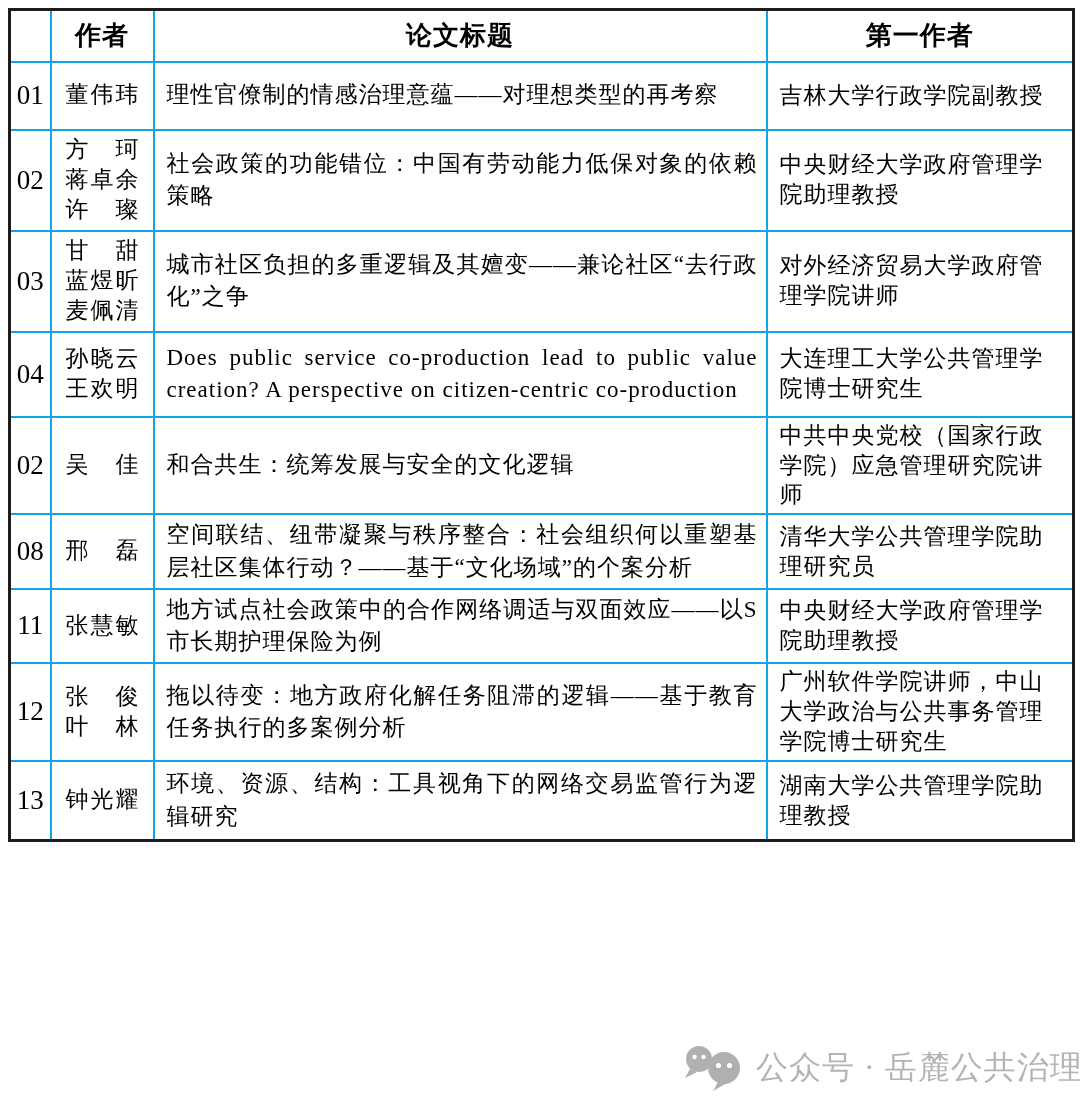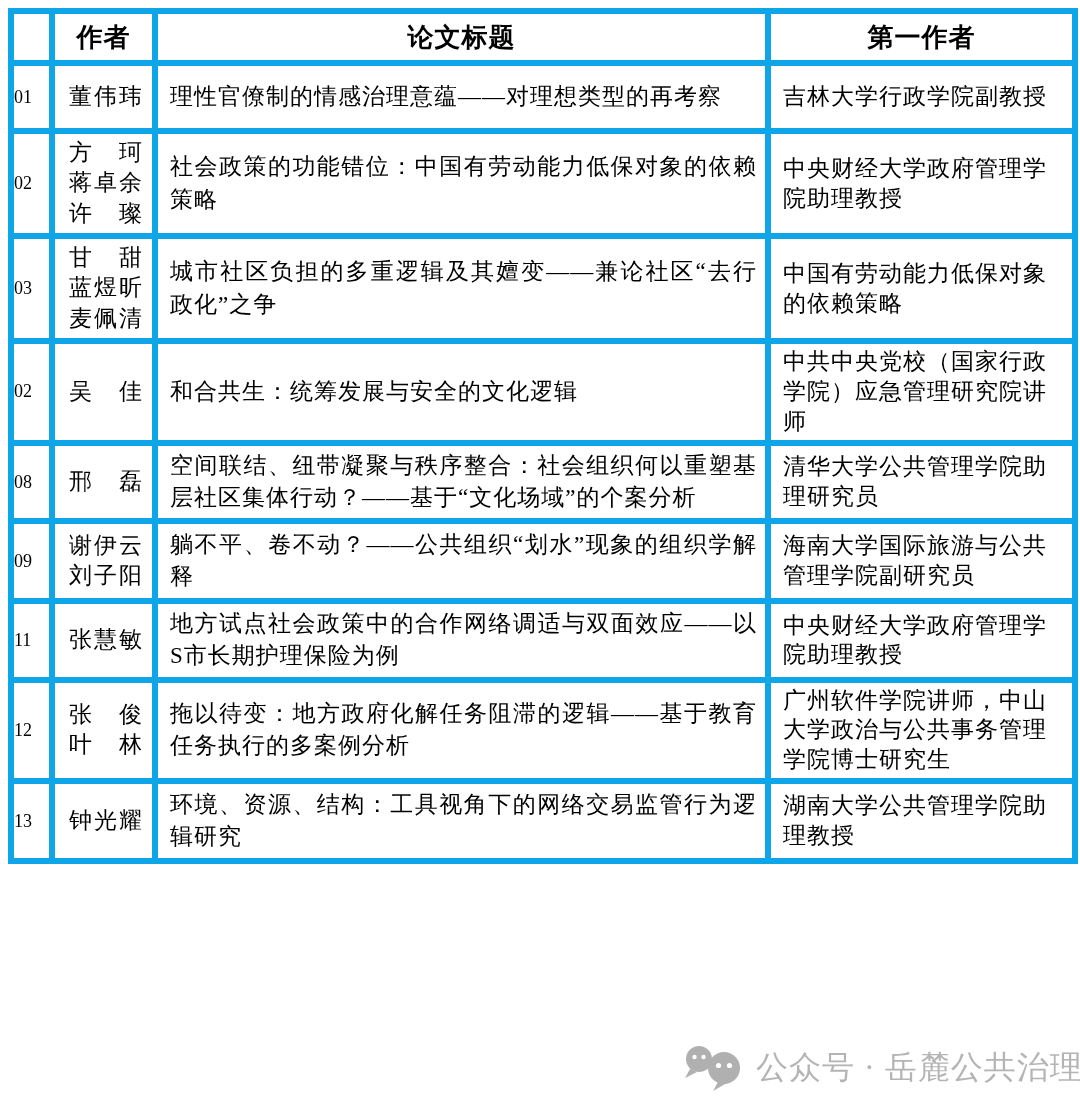--- a/index.html
+++ b/index.html
@@ -21,35 +21,36 @@
     position: absolute;
     left: 8px;
     top: 8px;
     width: 1064px;
     table-layout: fixed;
     border-collapse: collapse;
     border: 3px solid #1c1c1c;
   }
   table.papers th,
   table.papers td {
-    border: 6px solid #0ea5e9;
+    border: 2px solid #0ea5e9;
     vertical-align: middle;
     overflow: hidden;
   }
   thead tr { height: 52px; }
   th {
     font-size: 26px;
     font-weight: bold;
     text-align: center;
     letter-spacing: 1px;
     padding: 0;
   }
   td { font-size: 23px; }
   .c-num {
-    font-size: 18px;
+    text-align: center;
+    font-size: 27px;
     padding: 0;
   }
   .c-authors {
     text-align: center;
     padding: 4px 14px;
     line-height: 1.32;
     letter-spacing: 2px;
   }
   .author-line { white-space: nowrap; }
   .c-title {
@@ -124,23 +125,32 @@
   </tr>
 
   <tr class="data-row" style="height: 98px;">
     <td class="c-num">03</td>
     <td class="c-authors">
             <div class="author-line">甘　甜</div>
             <div class="author-line">蓝煜昕</div>
             <div class="author-line">麦佩清</div>
           </td>
     <td class="c-title">城市社区负担的多重逻辑及其嬗变——兼论社区“去行政化”之争</td>
-    <td class="c-first">中国有劳动能力低保对象的依赖策略</td>
-  </tr>
-
+    <td class="c-first">对外经济贸易大学政府管理学院讲师</td>
+  </tr>
+
+  <tr class="data-row" style="height: 85px;">
+    <td class="c-num">04</td>
+    <td class="c-authors">
+            <div class="author-line">孙晓云</div>
+            <div class="author-line">王欢明</div>
+          </td>
+    <td class="c-title">Does public service co-production lead to public value creation? A perspective on citizen-centric co-production</td>
+    <td class="c-first">大连理工大学公共管理学院博士研究生</td>
+  </tr>
 
 
   <tr class="data-row" style="height: 72px;">
     <td class="c-num">02</td>
     <td class="c-authors">
             <div class="author-line">吴　佳</div>
           </td>
     <td class="c-title">和合共生：统筹发展与安全的文化逻辑</td>
     <td class="c-first">中共中央党校（国家行政学院）应急管理研究院讲师</td>
   </tr>
@@ -148,29 +158,20 @@
 
   <tr class="data-row" style="height: 66px;">
     <td class="c-num">08</td>
     <td class="c-authors">
             <div class="author-line">邢　磊</div>
           </td>
     <td class="c-title">空间联结、纽带凝聚与秩序整合：社会组织何以重塑基层社区集体行动？——基于“文化场域”的个案分析</td>
     <td class="c-first">清华大学公共管理学院助理研究员</td>
   </tr>
 
-  <tr class="data-row" style="height: 80px;">
-    <td class="c-num">09</td>
-    <td class="c-authors">
-            <div class="author-line">谢伊云</div>
-            <div class="author-line">刘子阳</div>
-          </td>
-    <td class="c-title">躺不平、卷不动？——公共组织“划水”现象的组织学解释</td>
-    <td class="c-first">海南大学国际旅游与公共管理学院副研究员</td>
-  </tr>
 
 
   <tr class="data-row" style="height: 68px;">
     <td class="c-num">11</td>
     <td class="c-authors">
             <div class="author-line">张慧敏</div>
           </td>
     <td class="c-title">地方试点社会政策中的合作网络调适与双面效应——以S市长期护理保险为例</td>
     <td class="c-first">中央财经大学政府管理学院助理教授</td>
   </tr>

